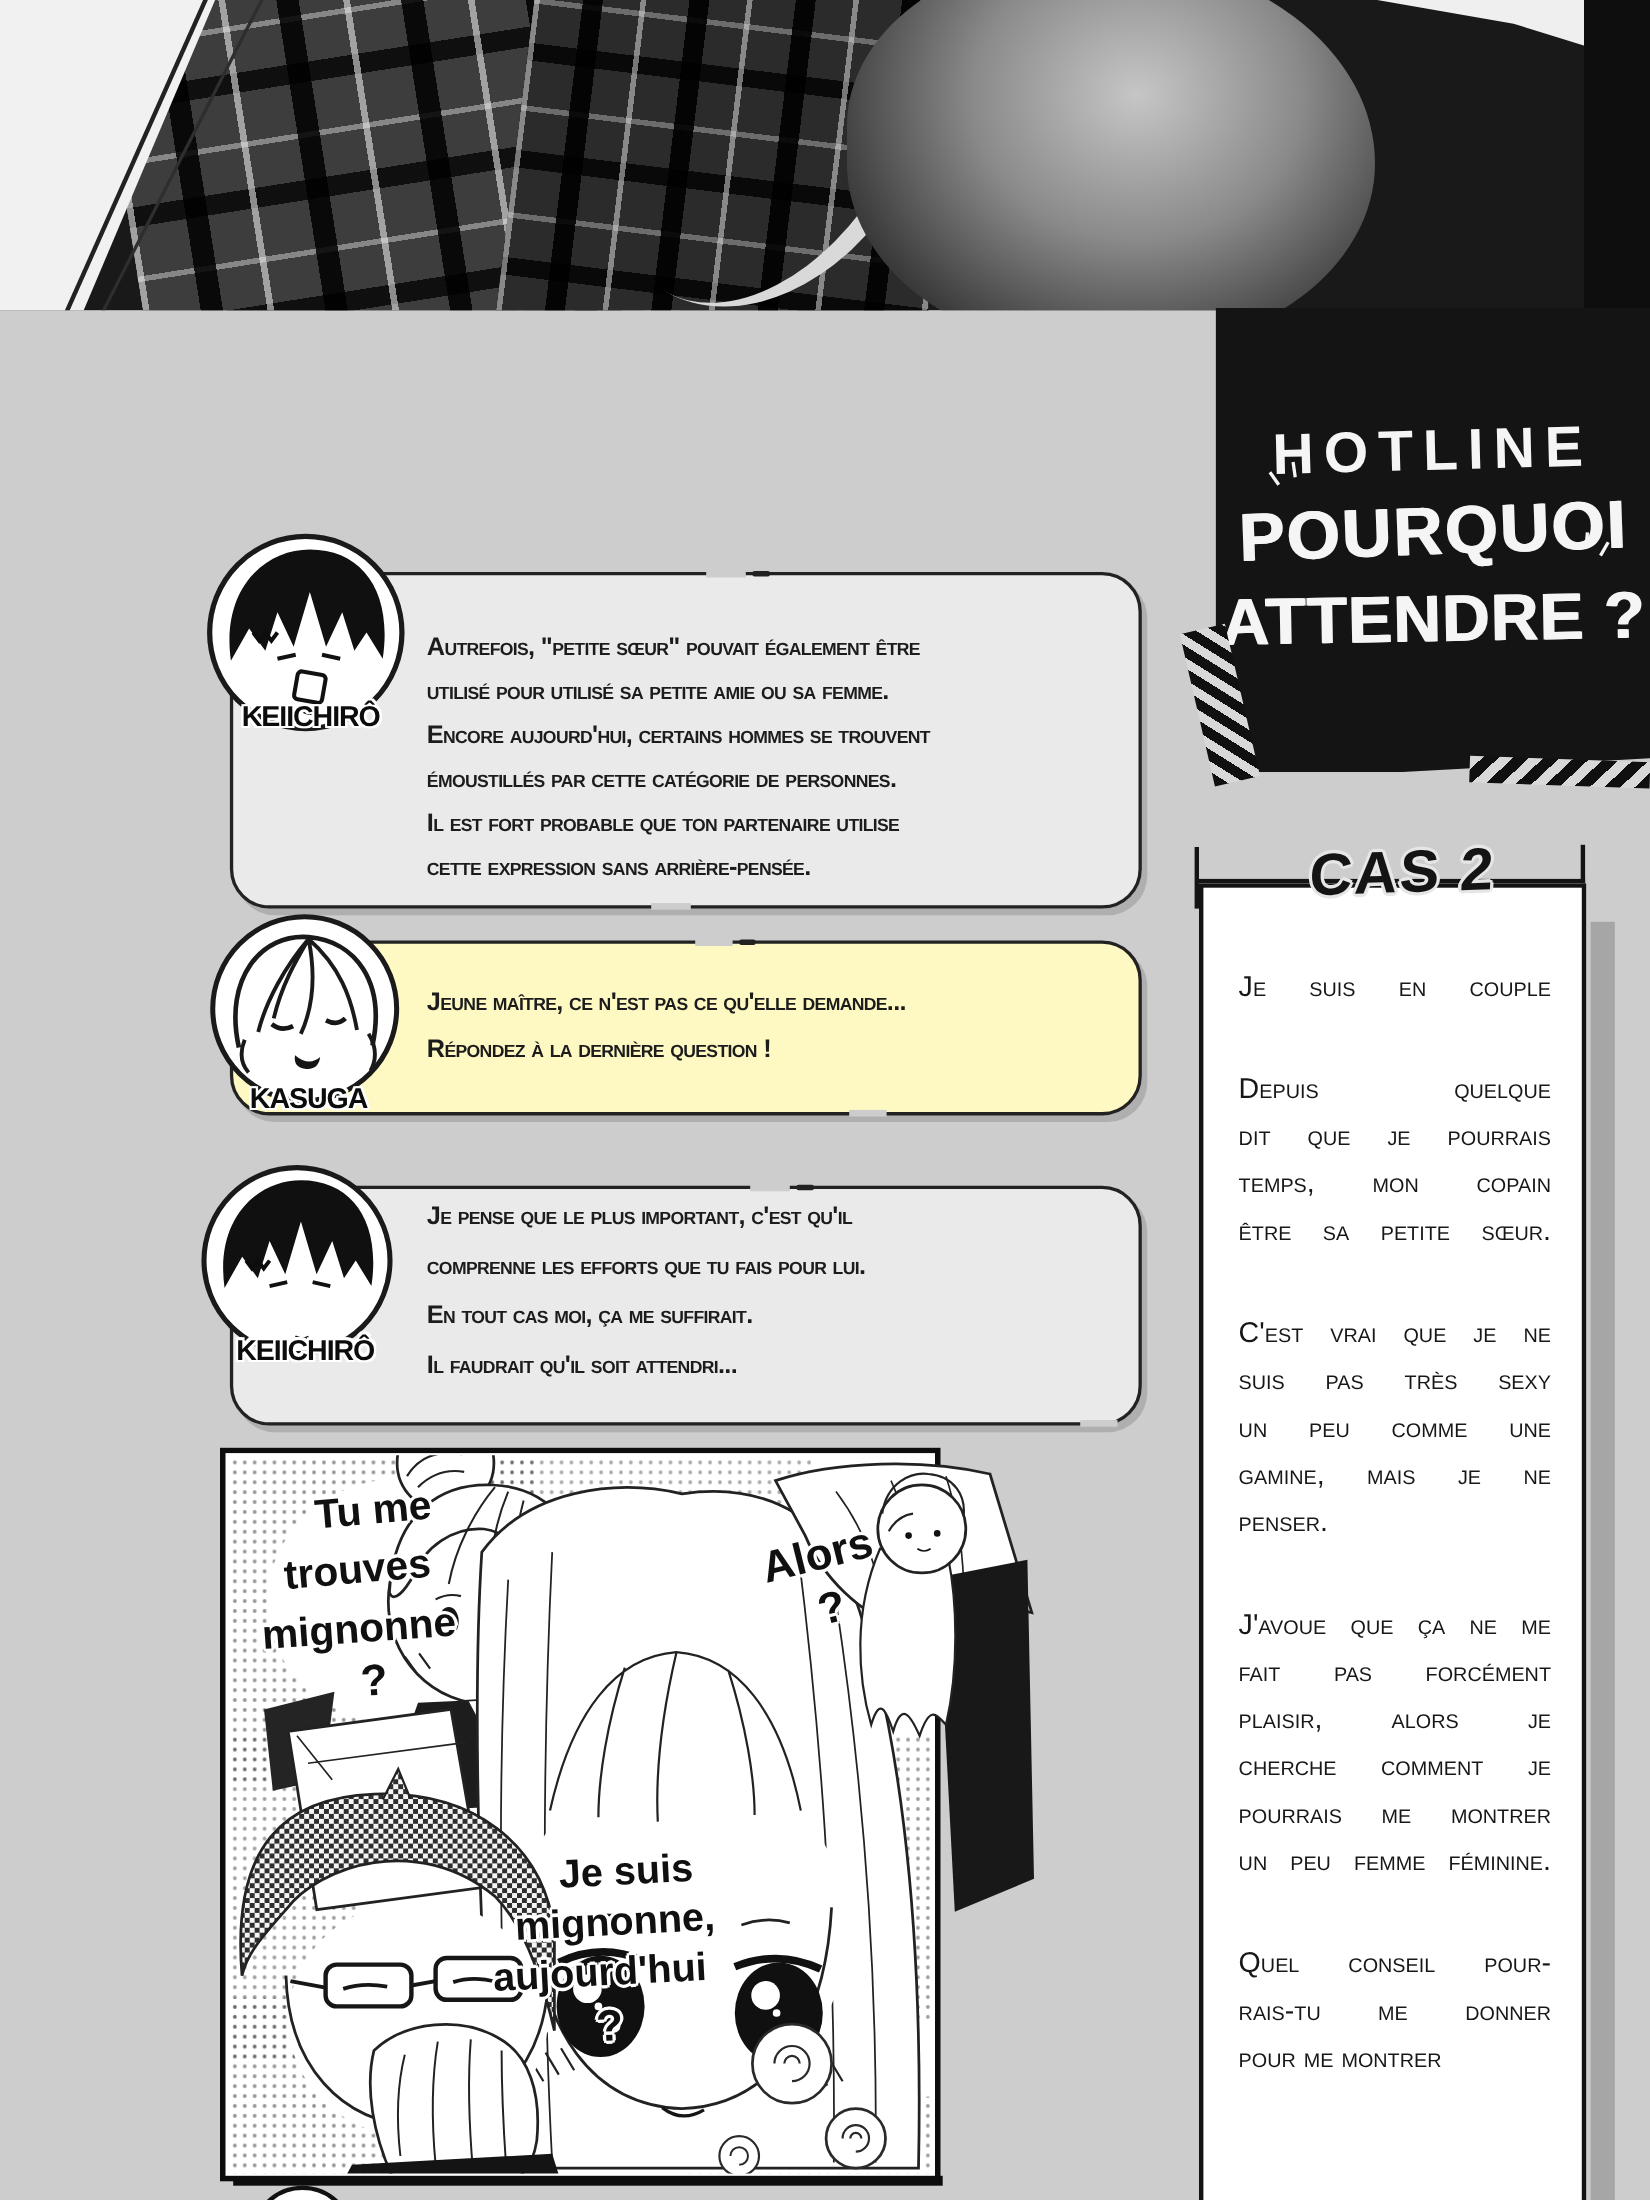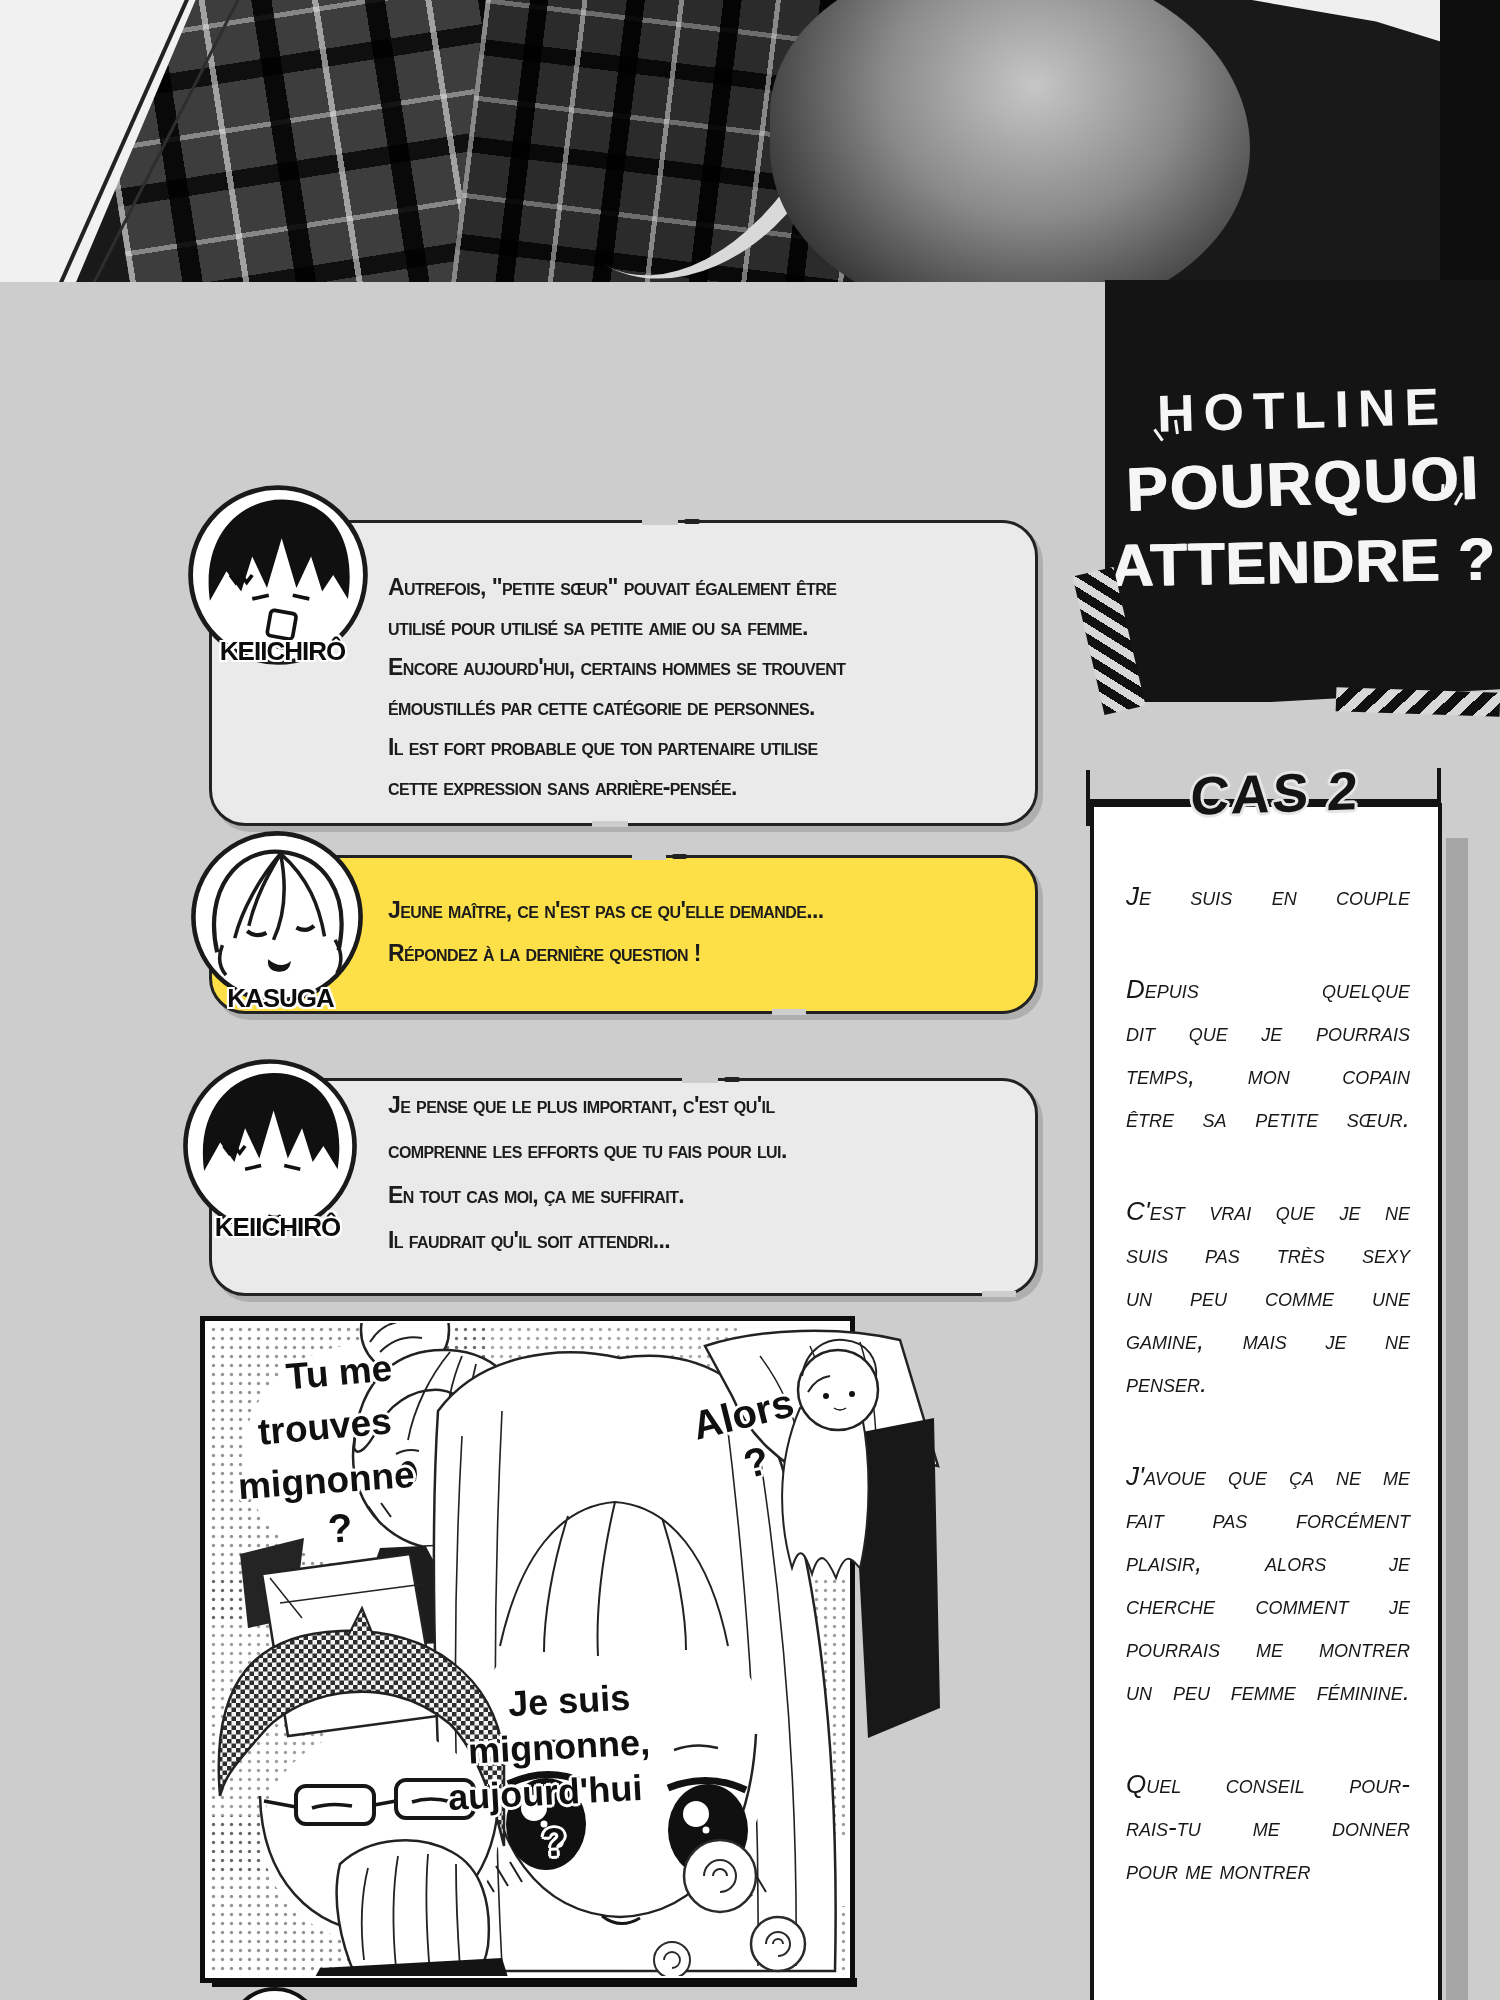--- a/index.html
+++ b/index.html
@@ -40,21 +40,21 @@
      text-shadow:1.5px 0 #f5f5f5;}
   .tb-mark{position:absolute;width:3px;height:14px;background:#f5f5f5;}
   .tb-stripes-left{left:1088px;top:570px;width:42px;height:142px;transform:rotate(-13deg);
      background:repeating-linear-gradient(45deg,#101010 0 9px,#d8d8d8 9px 17px);}
   .tb-stripes-bottom{left:1336px;top:690px;width:164px;height:24px;transform:rotate(2deg);
      background:repeating-linear-gradient(-45deg,#101010 0 10px,#d8d8d8 10px 19px);}
 
   
   .bubble{position:absolute;border:3px solid #222;background:#eaeaea;border-radius:36px;
      box-shadow:5px 6px 0 rgba(70,70,70,.22);}
-  .bubble.dark{background:#fde047;}
+  .bubble.dark{background:#fef9c3;}
   .b1{left:209px;top:520px;width:823px;height:300px;}
   .b2{left:209px;top:855px;width:823px;height:153px;}
   .b3{left:209px;top:1078px;width:823px;height:212px;}
   .btext{position:absolute;left:176px;}
   .b1 .btext{top:44px;}
   .b2 .btext{top:31px;}
   .b3 .btext{top:2px;}
   .bline{white-space:nowrap;font-size:23px;font-weight:700;font-variant:small-caps;
      letter-spacing:-.6px;color:#1c1c1c;}
   .b1 .bline{line-height:40px;}
@@ -77,21 +77,21 @@
   .cas-rule{left:1088px;top:799px;width:353px;height:4px;background:#141414;}
   .cas-tick-l{left:1086px;top:770px;width:4px;height:56px;background:#141414;}
   .cas-tick-r{left:1437px;top:768px;width:4px;height:56px;background:#141414;}
   .cas-title{left:1150px;top:762px;width:250px;text-align:center;font-size:54px;font-weight:800;
      color:#141414;letter-spacing:2px;transform:rotate(-2deg) skewX(-5deg);white-space:nowrap;
      text-shadow:-3px 0 #e6e6e6,3px 0 #e6e6e6,0 -3px #e6e6e6,0 3px #e6e6e6,-2px -2px #e6e6e6,2px 2px #e6e6e6,-2px 2px #e6e6e6,2px -2px #e6e6e6;}
   .case-shadow{left:1446px;top:838px;width:22px;height:1162px;background:#a6a6a6;}
   .case-box{left:1090px;top:803px;width:352px;height:1260px;background:#fff;border:4px solid #131313;
      box-sizing:border-box;padding:68px 28px 20px 32px;}
   .cp{margin:0 0 50px 0;font-size:26px;line-height:43px;font-variant:small-caps;color:#171717;}
-  .cp div{text-align:justify;text-align-last:justify;font-style:italic;}
+  .cp div{text-align:justify;text-align-last:justify;}
   .cp div.ll{text-align-last:left;}
 
   
   .panel-svg{left:200px;top:1316px;}
   .ptxt{position:absolute;white-space:nowrap;color:#101010;font-weight:600;
      text-shadow:-3px 0 #fff,3px 0 #fff,0 -3px #fff,0 3px #fff,-2px -2px #fff,2px 2px #fff,-2px 2px #fff,2px -2px #fff;}
   .pA{font-size:37px;}
   .t-tume{left:286px;top:1352px;transform:rotate(-5deg);}
   .t-trouves{left:258px;top:1406px;transform:rotate(-5deg);}
   .t-mignonne{left:238px;top:1460px;transform:rotate(-4deg);}

